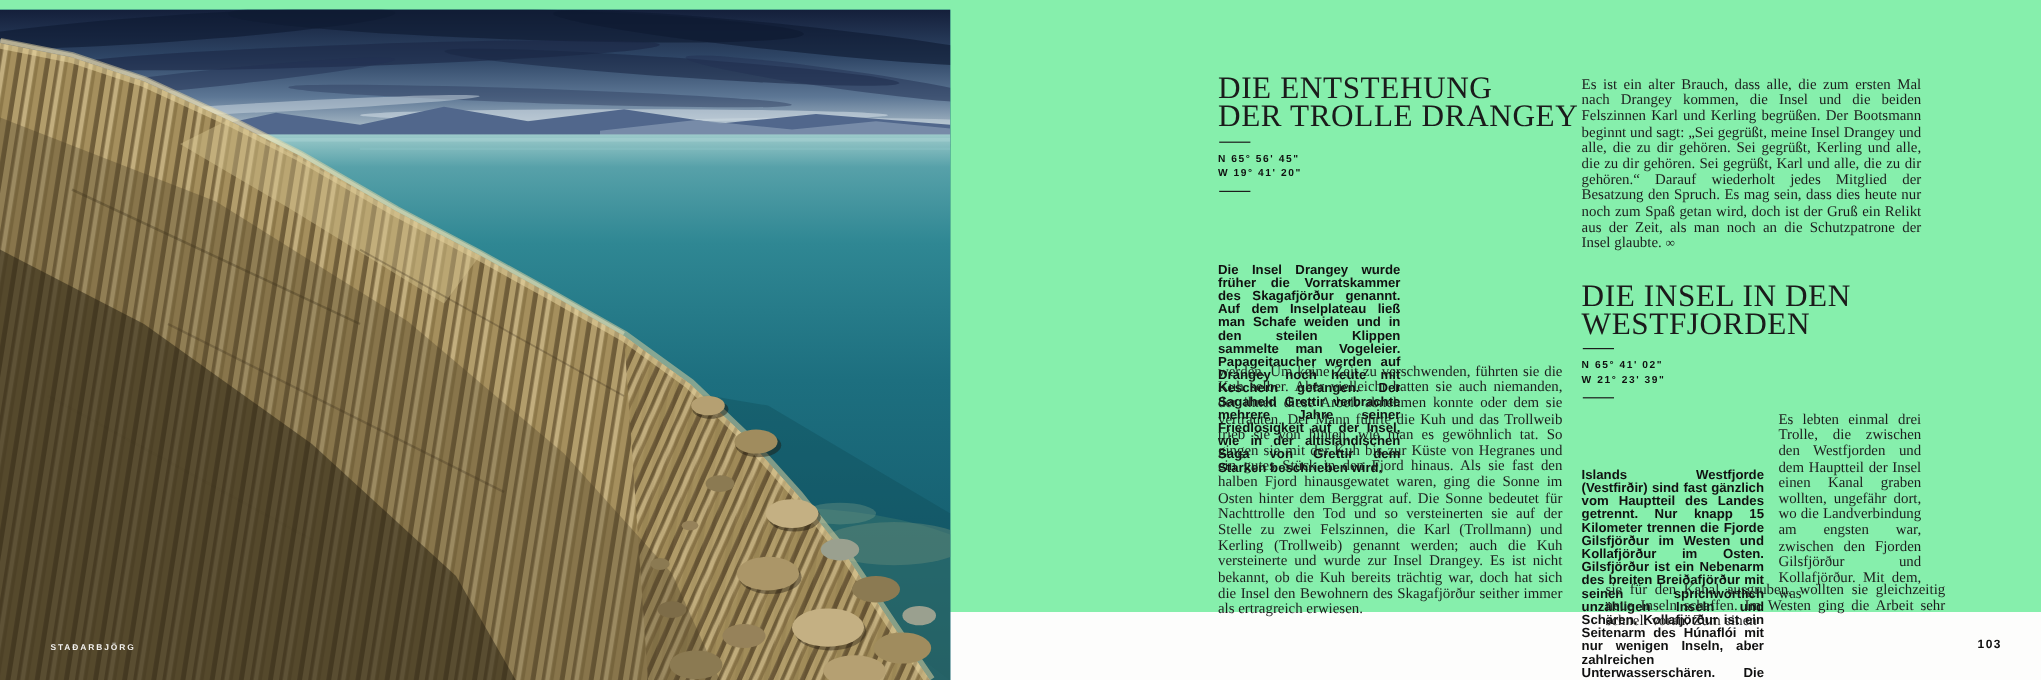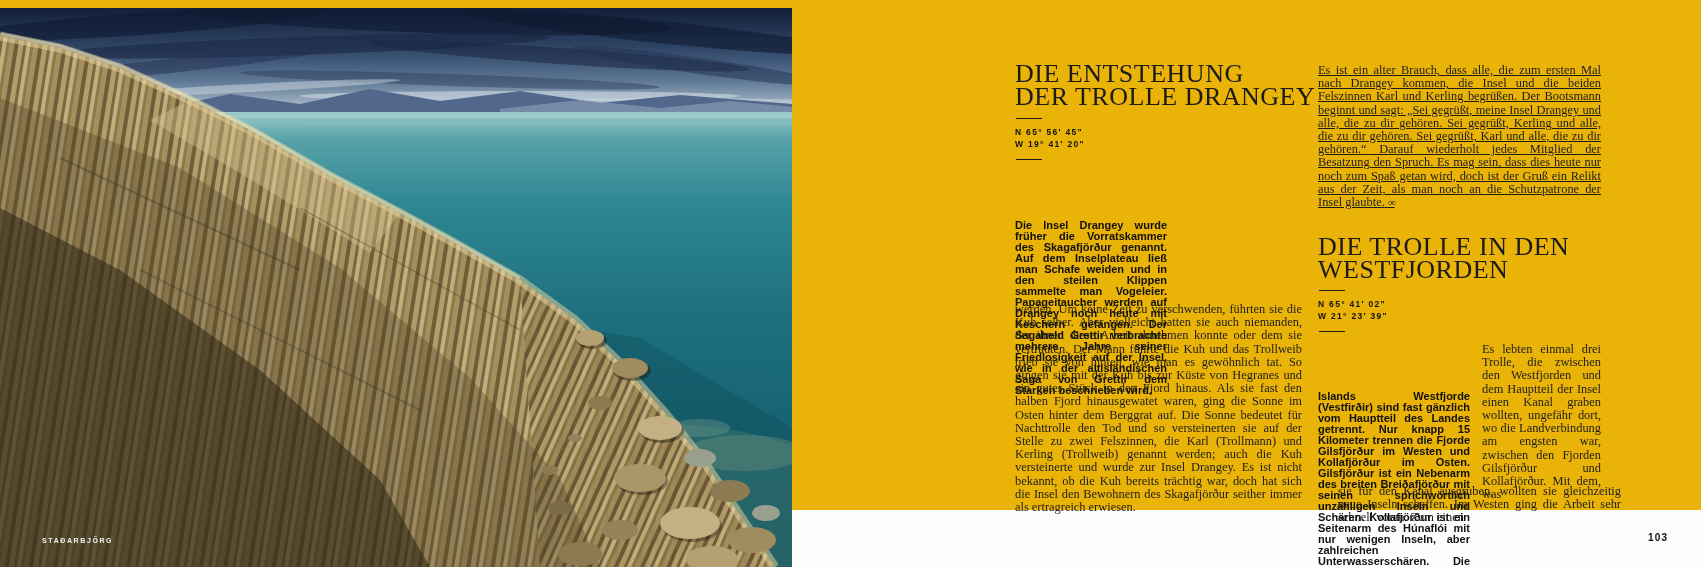--- a/index.html
+++ b/index.html
@@ -1,17 +1,17 @@
 <!DOCTYPE html>
 <html lang="de"><head>
 <meta charset="utf-8">
 <style>
   html,body{margin:0;padding:0;}
   body{width:1701px;height:567px;background:#fdfdfc;overflow:hidden;}
-  .spread{position:relative;width:1701px;height:510px;background:#eab308;}
+  .spread{position:relative;width:1701px;height:510px;background:#86efac;}
 
   
   .photo{position:absolute;left:0;top:8px;width:792px;height:559px;overflow:hidden;background:#1d6a7a;}
   .photo svg{display:block;}
   .photo-caption{position:absolute;left:42px;top:529px;
     font-family:"Liberation Sans",sans-serif;font-weight:700;font-size:7px;
     letter-spacing:1.6px;color:rgba(255,255,255,.93);}
 
   
   .title{position:absolute;font-family:"Liberation Serif",serif;font-size:26px;
@@ -154,27 +154,27 @@
   <div class="rule" style="left:1016px;top:118px;"></div>
   <div class="coords" style="left:1015px;top:127px;">
     <div>N 65° 56' 45"</div>
     <div>W 19° 41' 20"</div>
   </div>
   <div class="rule" style="left:1016px;top:159px;"></div>
 
   <div class="sidebar" style="left:1015px;top:176px;width:152px;">Die Insel Drangey wurde früher die Vorratskammer des Skagafjörður genannt. Auf dem Inselplateau ließ man Schafe weiden und in den steilen Klippen sammelte man Vogeleier. Papageitaucher werden auf Drangey noch heute mit Keschern gefangen. Der Sagaheld Grettir verbrachte mehrere Jahre seiner Friedlosigkeit auf der Insel, wie in der altisländischen Saga von Grettir dem Starken beschrieben wird.</div>
   <div class="body-serif" style="left:1015px;top:303px;width:287px;">werden. Um keine Zeit zu verschwenden, führten sie die Kuh selber. Aber vielleicht hatten sie auch niemanden, der ihnen diese Arbeit abnehmen konnte oder dem sie vertrauten. Der Mann führte die Kuh und das Trollweib trieb sie von hinten, wie man es gewöhnlich tat. So gingen sie mit der Kuh bis zur Küste von Hegranes und ein gutes Stück in den Fjord hinaus. Als sie fast den halben Fjord hinausgewatet waren, ging die Sonne im Osten hinter dem Berggrat auf. Die Sonne bedeutet für Nachttrolle den Tod und so versteinerten sie auf der Stelle zu zwei Felszinnen, die Karl (Trollmann) und Kerling (Trollweib) genannt werden; auch die Kuh versteinerte und wurde zur Insel Drangey. Es ist nicht bekannt, ob die Kuh bereits trächtig war, doch hat sich die Insel den Bewohnern des Skagafjörður seither immer als ertragreich erwiesen.</div>
 
-  <div class="body-serif" style="left:1318px;top:64px;width:283px;text-decoration:underline;">
+  <div class="body-serif" style="left:1318px;top:64px;width:283px;">
     <span>Es ist ein alter Brauch, dass alle, die zum ersten Mal nach Drangey kommen, die Insel und die beiden Felszinnen Karl und Kerling begrüßen. Der Bootsmann beginnt und sagt: „Sei gegrüßt, meine Insel Drangey und alle, die zu dir gehören. Sei gegrüßt, Kerling und alle, die zu dir gehören. Sei gegrüßt, Karl und alle, die zu dir gehören.“ Darauf wiederholt jedes Mitglied der Besatzung den Spruch. Es mag sein, dass dies heute nur noch zum Spaß getan wird, doch ist der Gruß ein Relikt aus der Zeit, als man noch an die Schutzpatrone der Insel glaubte.</span>
     <span class="endmark">∞</span>
   </div>
 
   <div class="title" style="left:1318px;top:235px;">
-    <div>DIE TROLLE IN DEN</div>
+    <div>DIE INSEL IN DEN</div>
     <div>WESTFJORDEN</div>
   </div>
   <div class="rule" style="left:1319px;top:290px;"></div>
   <div class="coords" style="left:1318px;top:299px;">
     <div>N 65° 41' 02"</div>
     <div>W 21° 23' 39"</div>
   </div>
   <div class="rule" style="left:1319px;top:331px;"></div>
 
   <div class="sidebar" style="left:1318px;top:347px;width:152px;">Islands Westfjorde (Vestfirðir) sind fast gänzlich vom Hauptteil des Landes getrennt. Nur knapp 15 Kilometer trennen die Fjorde Gilsfjörður im Westen und Kollafjörður im Osten. Gilsfjörður ist ein Nebenarm des breiten Breiðafjörður mit seinen sprichwörtlich unzähligen Inseln und Schären. Kollafjörður ist ein Seitenarm des Húnaflói mit nur wenigen Inseln, aber zahlreichen Unterwasserschären. Die Insel Grimsey ist die einzige größere Insel im Húnaflói.</div>

